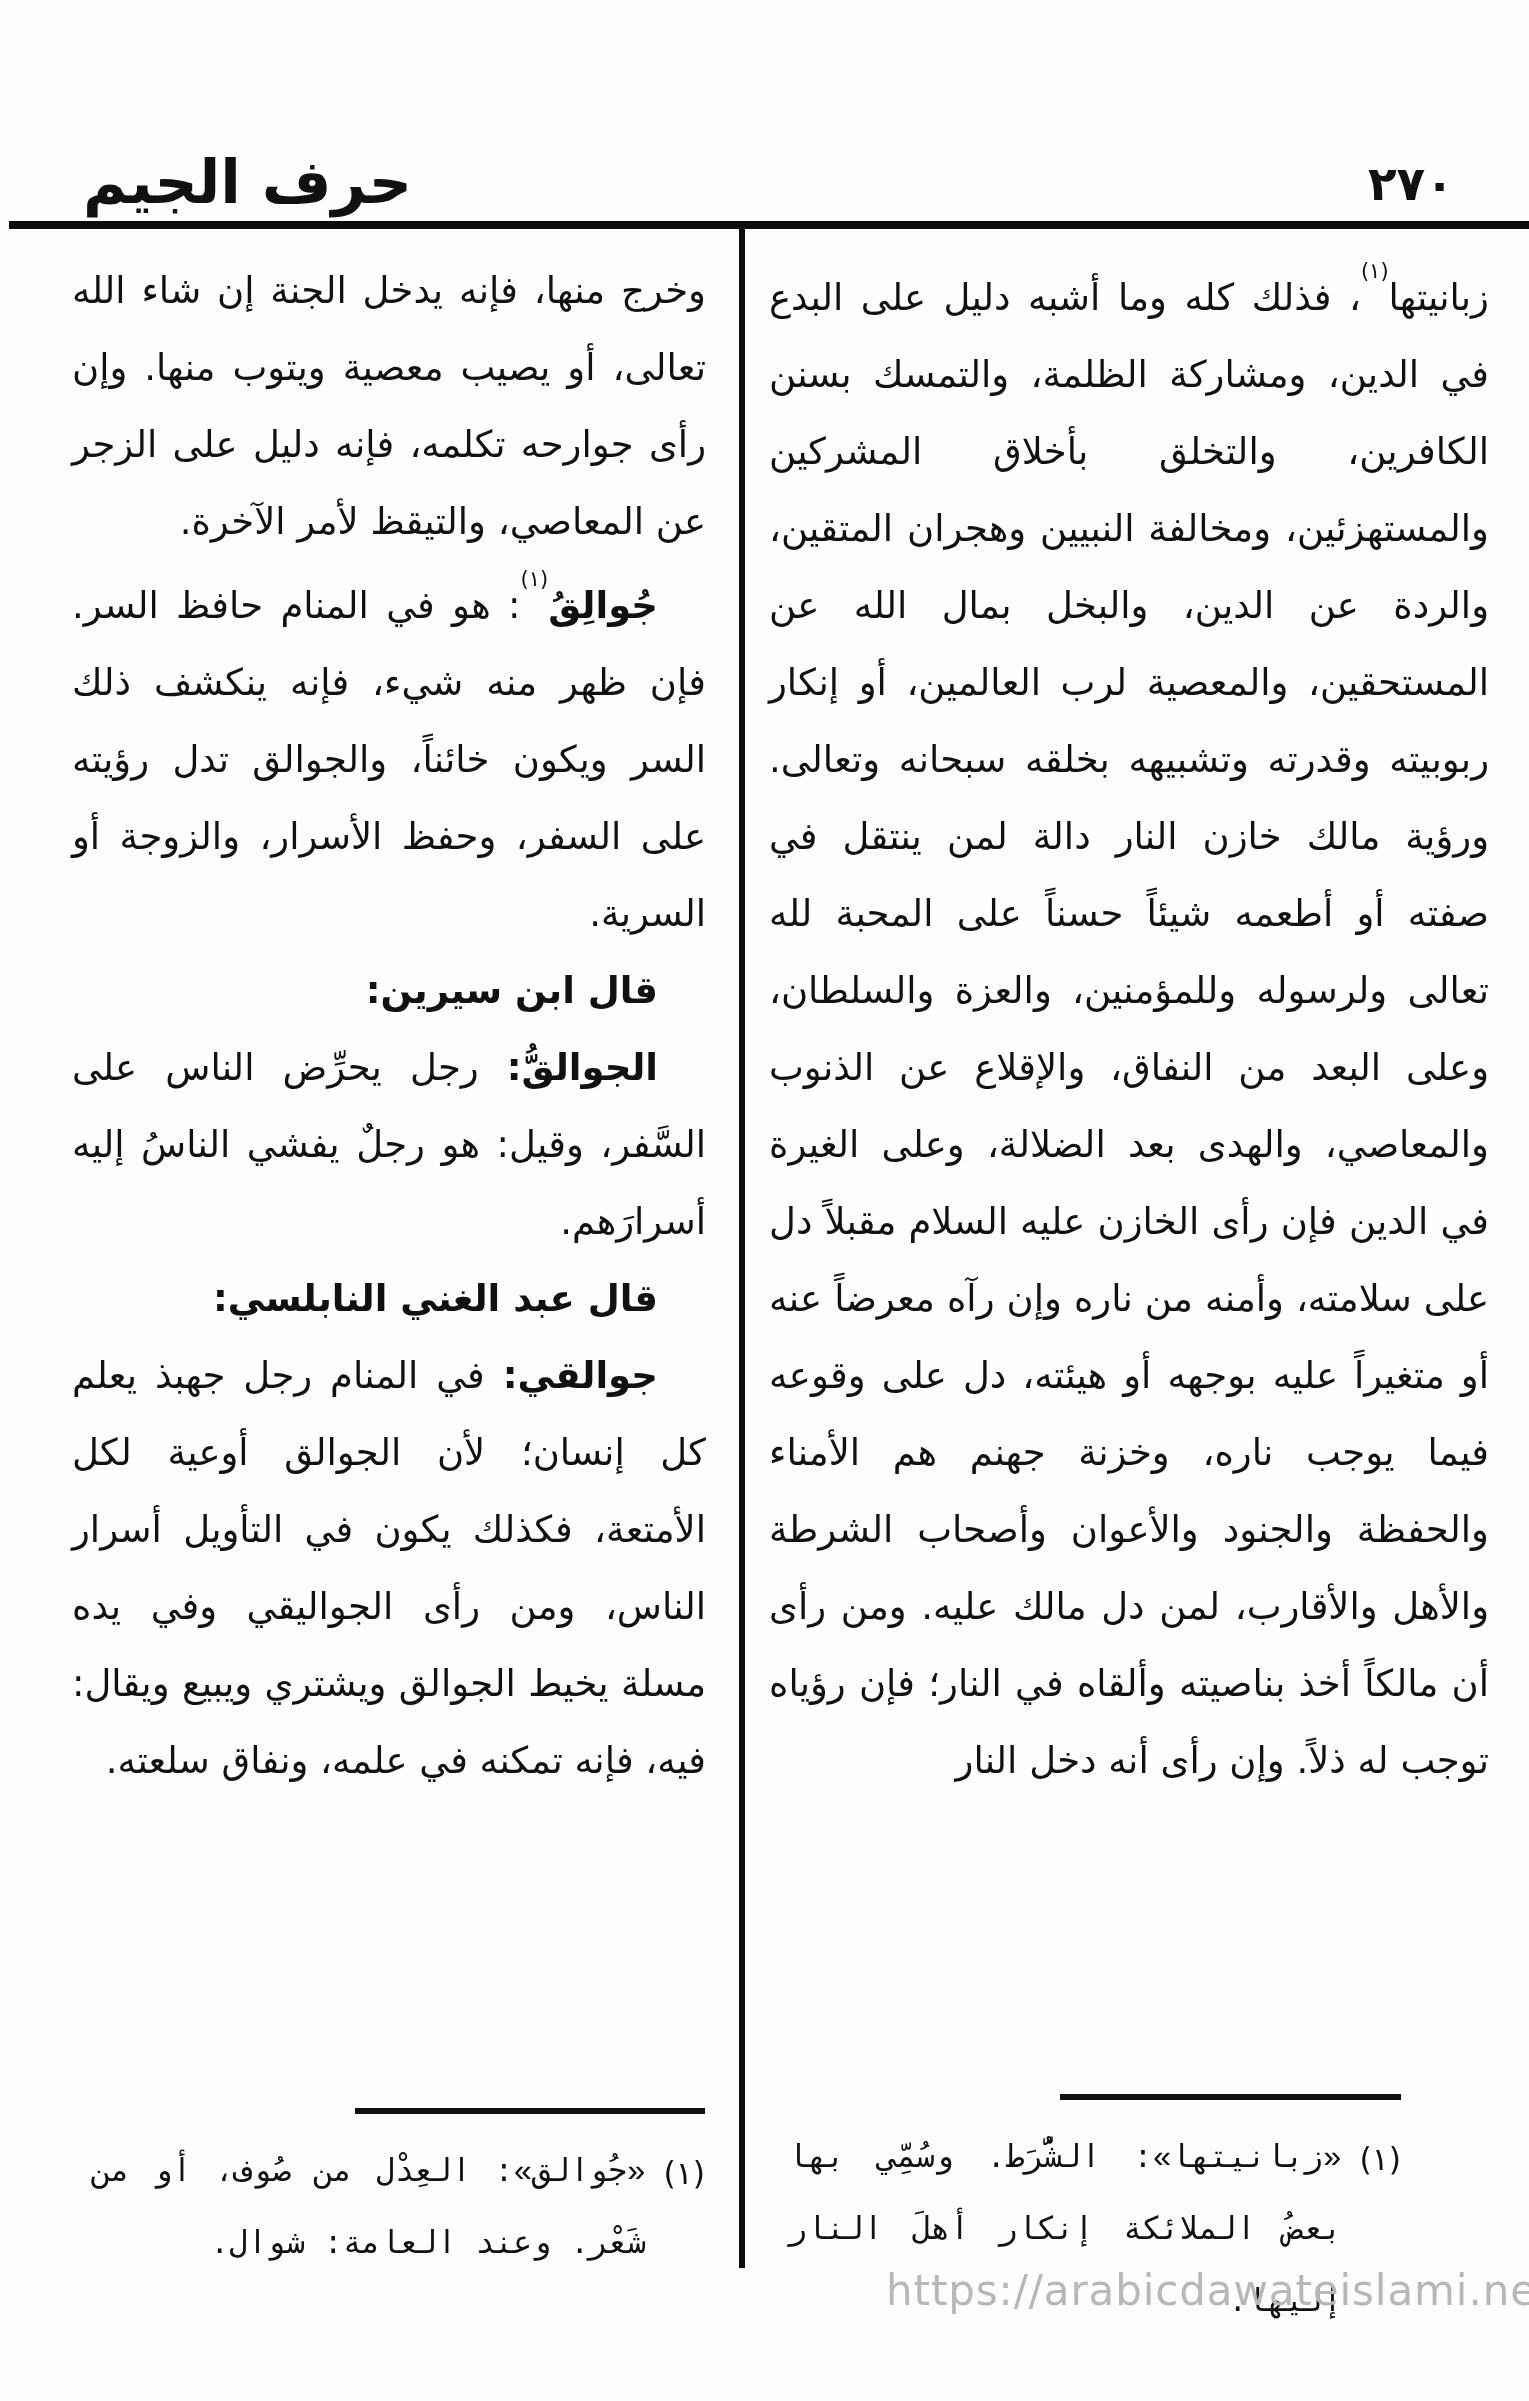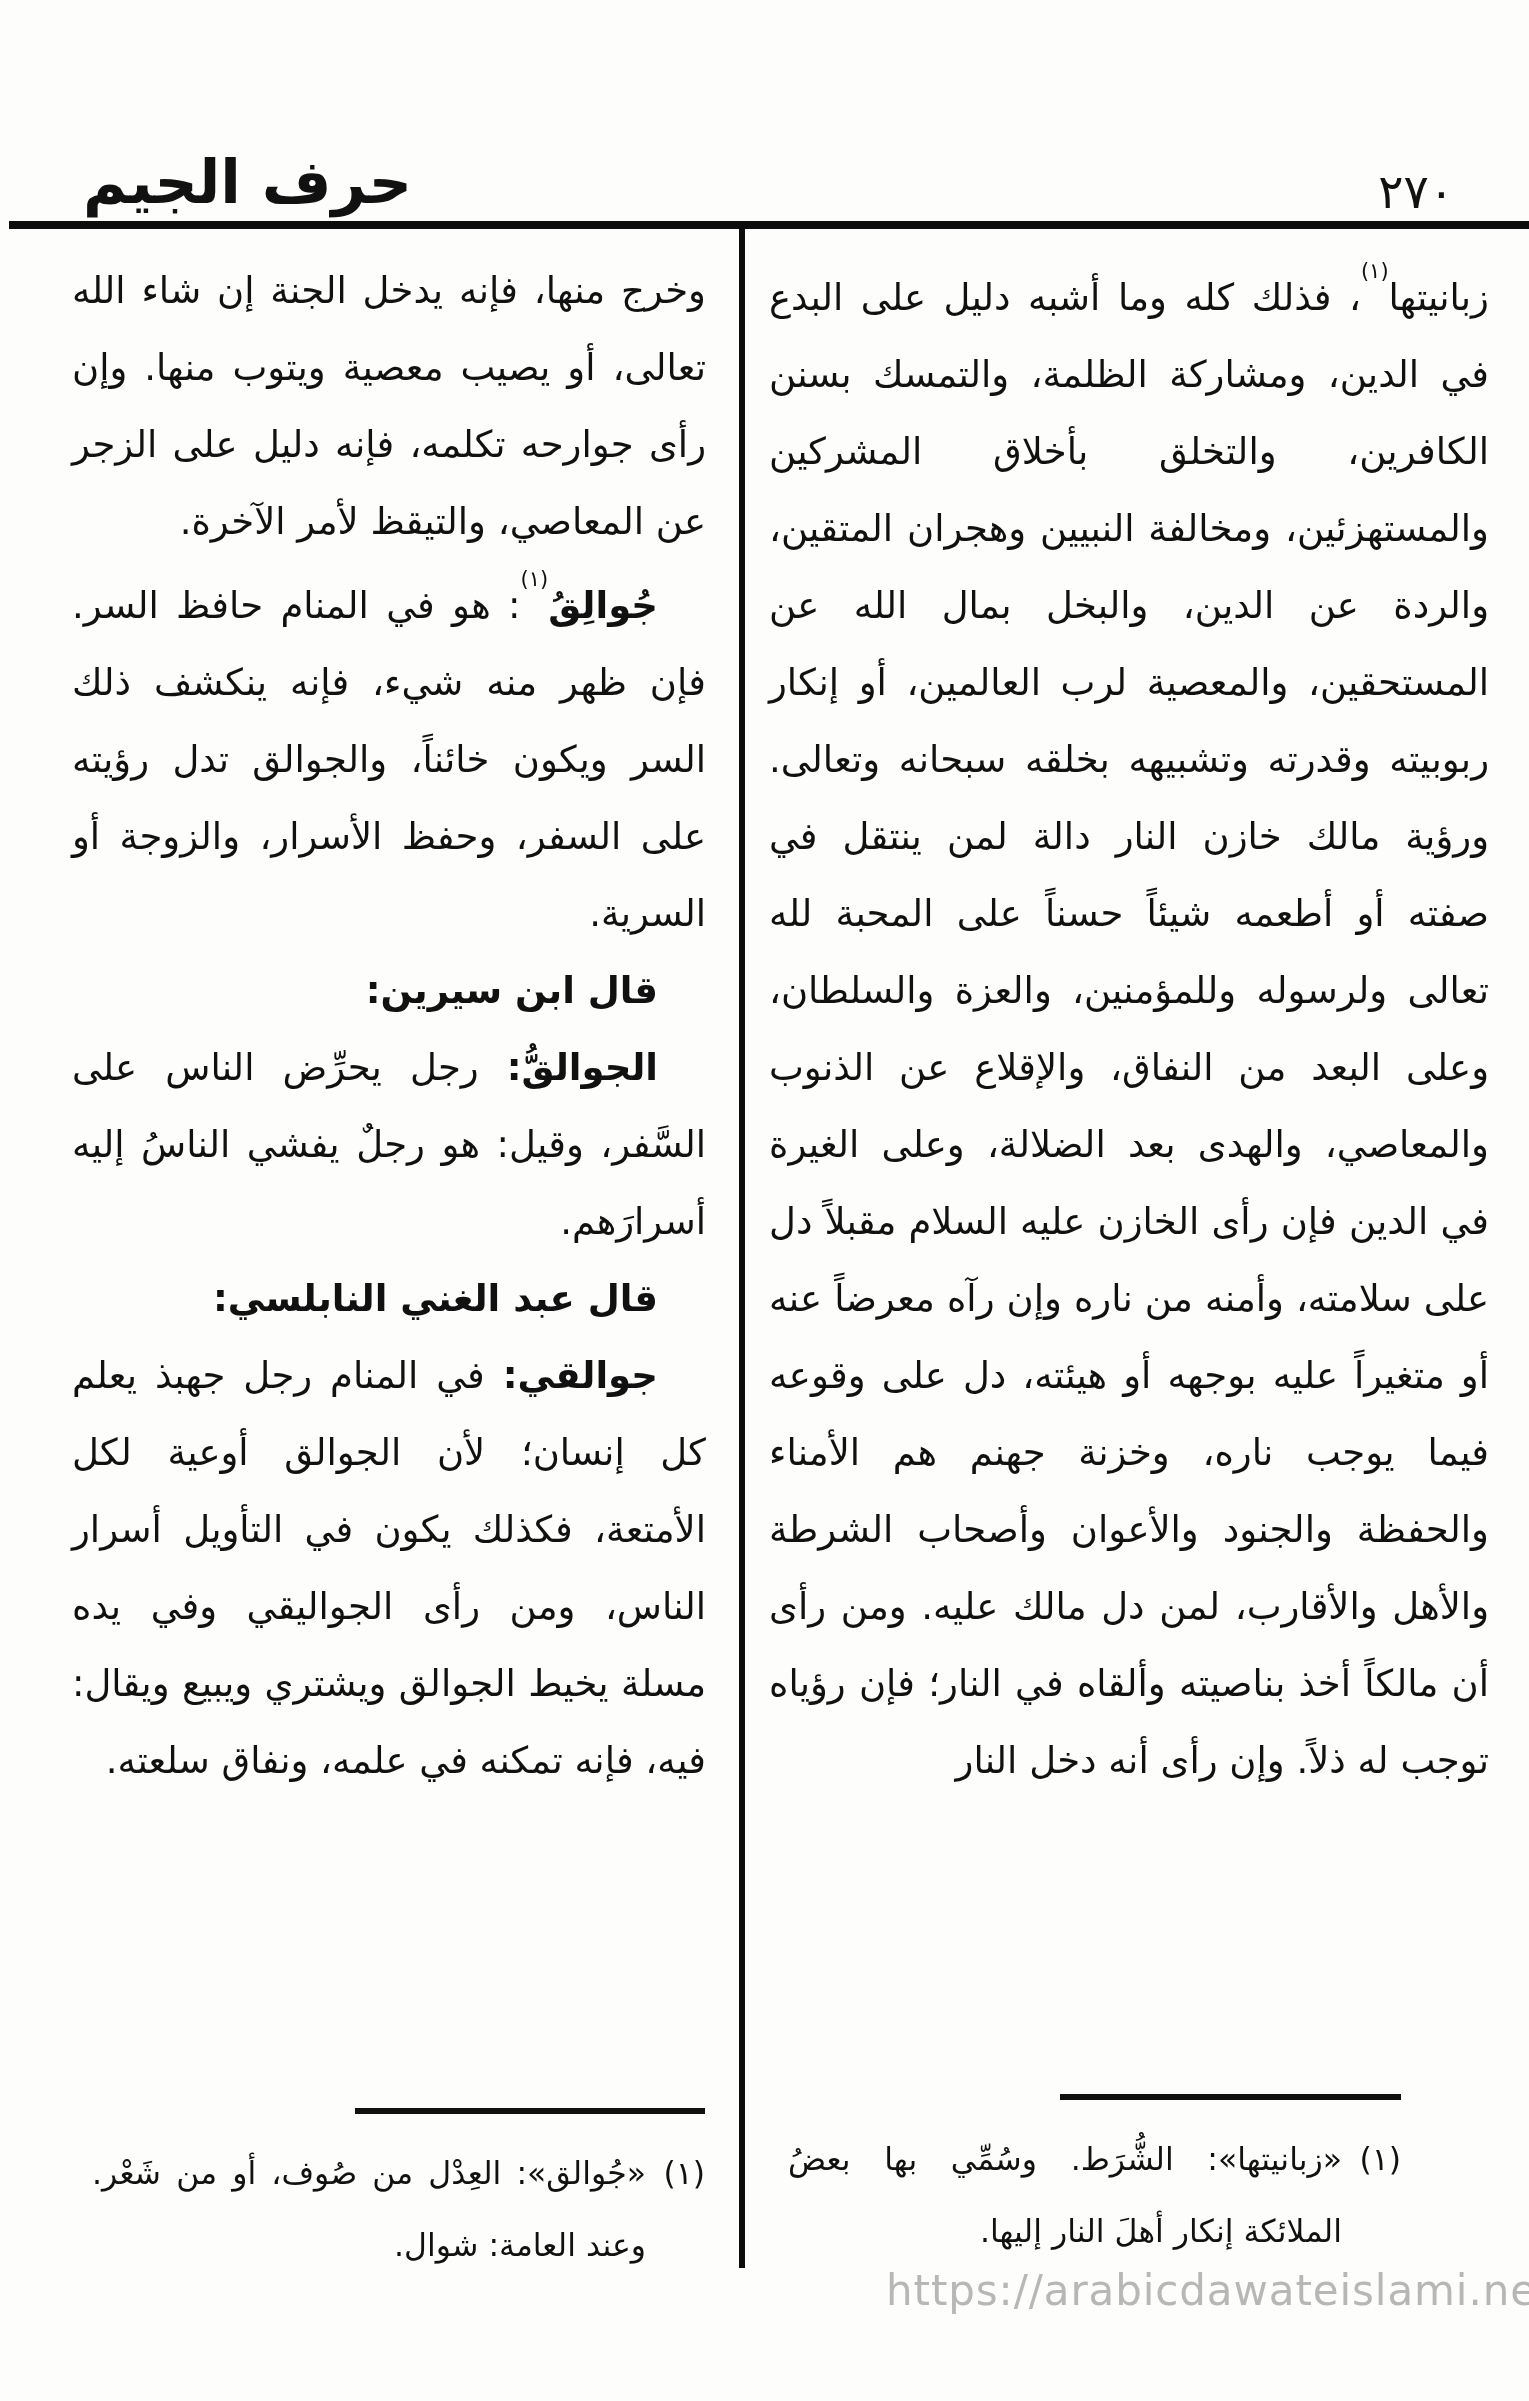--- a/index.html
+++ b/index.html
@@ -17,23 +17,23 @@
   
   .chapter-title {
     position: absolute;
     left: 83px; top: 147px;
     font-size: 60px;
     font-weight: bold;
     direction: rtl;
   }
   .page-number {
     position: absolute;
-    right: 75px; top: 164px;
+    right: 75px; top: 156px;
     font-size: 47px;
-    font-weight: normal;
+    font-weight: bold;
   }
   .header-rule {
     position: absolute;
     left: 8.8px; right: 0; top: 221px;
     height: 7.9px;
     background: #0d0d0d;
   }
   .column-divider {
     position: absolute;
     left: 739px; top: 228px;
@@ -73,21 +73,21 @@
   .footnote-left  { top: 2108px; left: 92px; }
   .fn-rule {
     height: 6.1px;
     background: #111;
     margin: 0 0 23px auto; 
   }
   .fn-rule-right { width: 341px; }
   .fn-rule-left  { width: 350px; }
   .fn-row { display: flex; gap: 17.5px; }
   .fn-num { flex: 0 0 auto; white-space: nowrap; }
-  .fn-text { flex: 1 1 auto; }
+  .fn-text { flex: 1 1 auto; font-family: Liberation Mono, monospace; }
   
   .watermark {
     position: absolute;
     left: 886px; top: 2266px;
     direction: ltr;
     font-size: 42px;
     color: #b7b7b7;
     letter-spacing: 0.9px;
   }
 </style>

